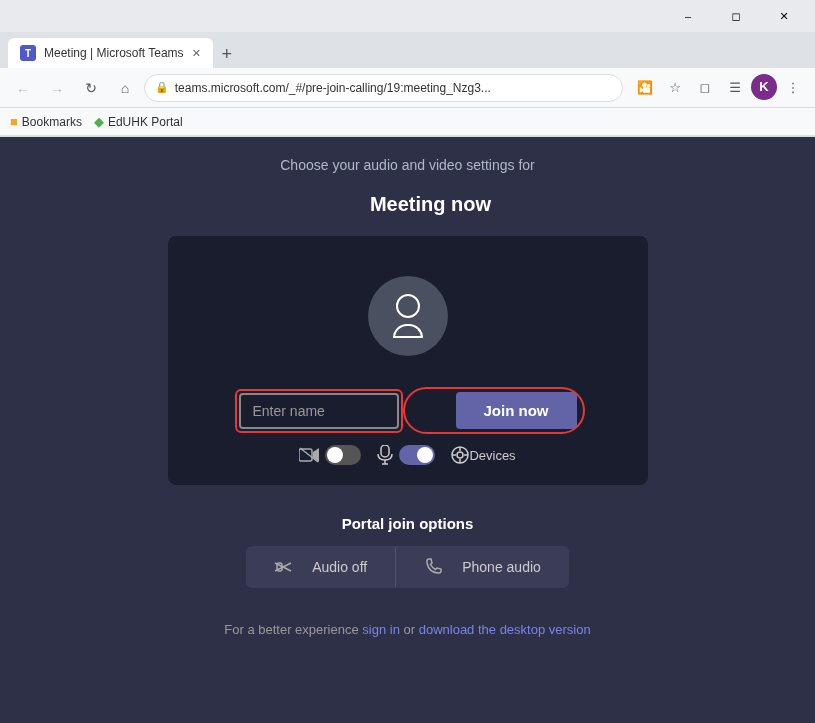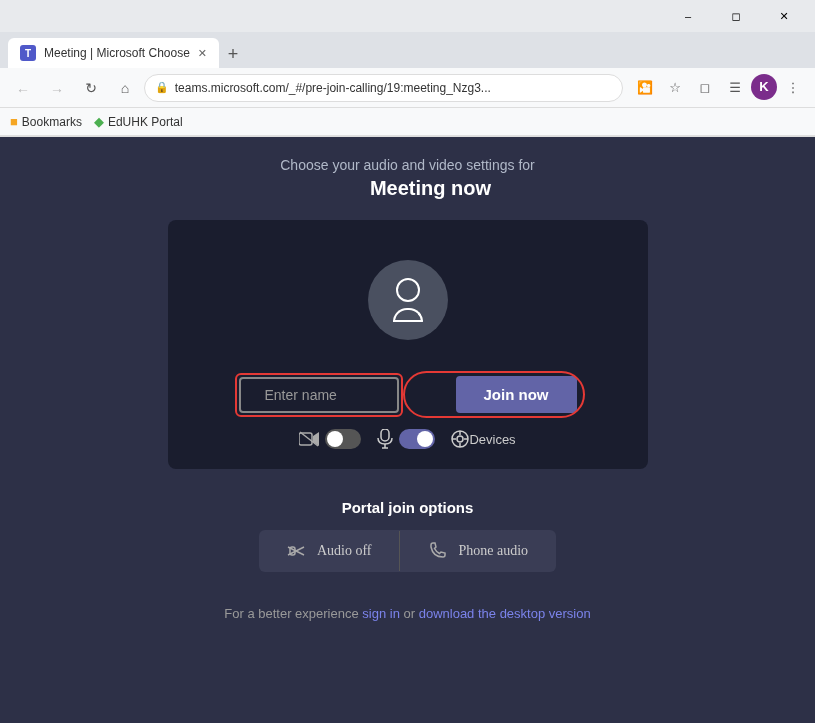--- a/index.html
+++ b/index.html
@@ -27,33 +27,33 @@
     .nav-icons { display: flex; gap: 2px; margin-left: 4px; }
     .nav-icon-btn { width: 28px; height: 28px; border: none; background: transparent; cursor: pointer; font-size: 13px; display: flex; align-items: center; justify-content: center; color: #555; border-radius: 4px; }
     .profile-btn { width: 26px; height: 26px; border-radius: 50%; background: #7b2d8b; color: #fff; font-size: 13px; font-weight: bold; border: none; cursor: pointer; display: flex; align-items: center; justify-content: center; }
 
     .bookmarks-bar { display: flex; align-items: center; height: 28px; padding: 0 10px; gap: 12px; background: #f8f9fa; border-bottom: 1px solid #e0e0e0; }
     .bookmark-item { display: flex; align-items: center; gap: 4px; font-size: 12px; color: #333; cursor: pointer; }
 
     
     .main-content { background: #2d3047; width: 100%; height: calc(723px - 136px); display: flex; flex-direction: column; align-items: center; padding-top: 20px; }
 
-    .header-text { color: #b0b8c8; font-size: 14px; margin-bottom: 4px; }
+    .header-text { color: #b0b8c8; font-size: 14px; margin-bottom: 20px; }
     .meeting-title { color: #fff; font-size: 20px; font-weight: 700; margin-bottom: 20px; margin-left: 46px; }
 
     
     .video-container { width: 480px; background: #1a1d2e; border-radius: 8px; padding: 20px; display: flex; flex-direction: column; align-items: center; gap: 16px; }
 
     .avatar-area { width: 100%; display: flex; justify-content: center; padding: 20px 0; }
     .avatar-circle { width: 80px; height: 80px; border-radius: 50%; background: #4a5060; display: flex; flex-direction: column; align-items: center; justify-content: center; gap: 4px; }
     .avatar-head { width: 24px; height: 24px; border-radius: 50%; border: 2.5px solid #fff; }
     .avatar-body { width: 30px; height: 14px; border-radius: 30px 30px 0 0; border: 2.5px solid #fff; margin-top: 2px; }
 
     .join-row { display: flex; align-items: center; gap: 12px; width: 100%; justify-content: center; }
-    .name-input { background: transparent; border: 2px solid #888; border-radius: 4px; color: #ccc; font-size: 14px; padding: 8px 24px; width: 160px; outline: none; }
+    .name-input { background: transparent; border: 2px solid #888; border-radius: 4px; color: #ccc; font-size: 14px; padding: 8px 12px; width: 160px; outline: none; }
     .name-input::placeholder { color: #999; }
     .join-btn { background: #6264a7; color: #fff; border: none; border-radius: 4px; padding: 10px 28px; font-size: 15px; font-weight: 600; cursor: pointer; }
 
     
     .name-input-wrapper { position: relative; }
     .name-input-wrapper::before { content: ''; position: absolute; inset: -4px; border: 2.5px solid #e53935; border-radius: 6px; pointer-events: none; }
     .join-btn-wrapper { position: relative; display: inline-block; padding-left: 45px; }
     .join-btn-wrapper::before { content: ''; position: absolute; inset: -5px -8px; border: 2.5px solid #e53935; border-radius: 24px; pointer-events: none; }
 
     .controls-row { display: flex; align-items: center; gap: 16px; }
@@ -64,21 +64,21 @@
     .toggle.on { background: #6264a7; }
     .toggle-thumb { width: 16px; height: 16px; border-radius: 50%; background: #fff; position: absolute; top: 2px; transition: left 0.2s; }
     .toggle.off .toggle-thumb { left: 2px; }
     .toggle.on .toggle-thumb { left: 18px; }
     .devices-btn { display: flex; align-items: center; background: transparent; border: none; color: #ccc; font-size: 13px; cursor: pointer; }
 
     
     .other-options { margin-top: 30px; text-align: center; }
     .other-options-title { color: #fff; font-size: 15px; font-weight: 600; margin-bottom: 14px; }
     .options-row { display: flex; align-items: center; gap: 0; background: #3a3d55; border-radius: 6px; overflow: hidden; }
-    .option-btn { display: flex; align-items: center; gap: 12px; padding: 12px 28px; color: #ccc; font-size: 14px; background: transparent; border: none; cursor: pointer; font-family: Liberation Serif, serif; }
+    .option-btn { display: flex; align-items: center; gap: 20px; padding: 12px 28px; color: #ccc; font-size: 14px; background: transparent; border: none; cursor: pointer; }
     .option-divider { width: 1px; background: #555; height: 40px; }
 
     .footer-text { margin-top: 34px; color: #999; font-size: 13px; }
     .footer-link { color: #7b83eb; text-decoration: none; cursor: pointer; }
 
     
     .teams-icon { width: 16px; height: 16px; display: inline-block; }
   </style>
 </head>
 <body>
@@ -89,21 +89,21 @@
     <div class="window-controls">
       <button class="win-btn">–</button>
       <button class="win-btn">◻</button>
       <button class="win-btn close">✕</button>
     </div>
   </div>
 
   <div class="tab-bar">
     <div class="tab">
       <span class="teams-icon" style="background:#5059c9; border-radius:3px; display:flex; align-items:center; justify-content:center; color:#fff; font-size:10px; font-weight:bold;">T</span>
-      <span class="tab-title">Meeting | Microsoft Choose</span>
+      <span class="tab-title">Meeting | Microsoft Teams</span>
       <span class="tab-close">✕</span>
     </div>
     <button class="new-tab-btn">+</button>
   </div>
 
   <div class="nav-bar">
     <button class="nav-btn disabled">←</button>
     <button class="nav-btn disabled">→</button>
     <button class="nav-btn">↻</button>
     <button class="nav-btn">⌂</button>

